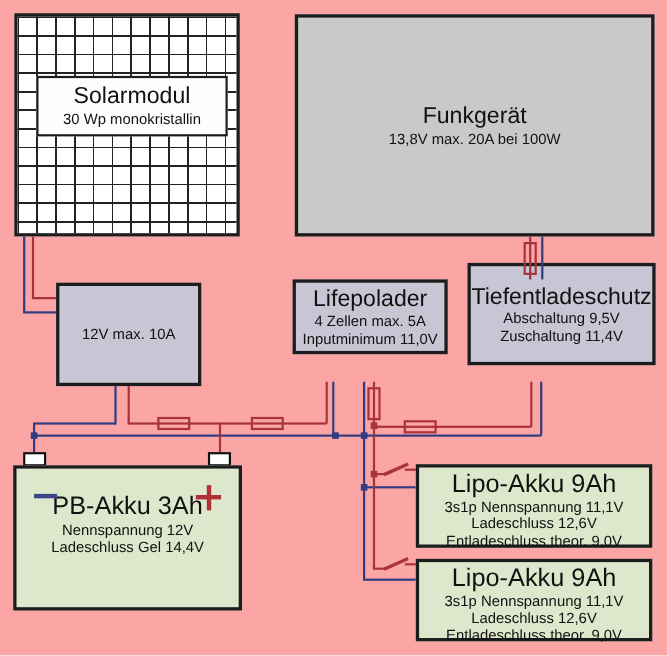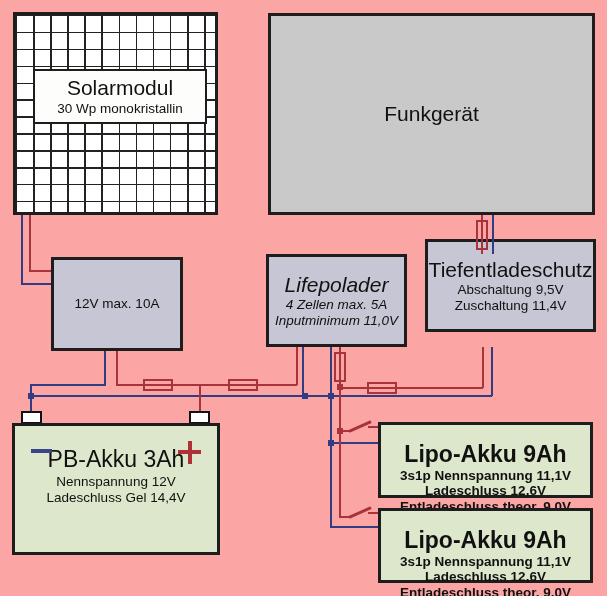--- a/index.html
+++ b/index.html
@@ -26,43 +26,44 @@
   .blue{background:#323c82;}
   .red{background:#a8333a;}
   .fuse{position:absolute;box-sizing:border-box;border:2px solid #a8333a;background:transparent;}
   .dot{position:absolute;width:6px;height:6px;}
   .blade{height:2.5px;background:#a8333a;transform:rotate(-24deg);transform-origin:left center;}
   .terminal{position:absolute;box-sizing:border-box;width:21px;height:13px;background:#fff;border:2.5px solid #111;}
   .minus-bar{position:absolute;width:21px;height:4px;background:#3a4486;}
   .plus-h{position:absolute;width:23px;height:4px;background:#b03038;}
   .plus-v{position:absolute;width:4px;height:23px;background:#b03038;}
   .batt-pad{justify-content:flex-start;padding-top:20px;}
-  .lipo-pad{justify-content:flex-start;padding-top:16px;line-height:1.16;font-weight:bold;}
+  .lipo-pad{justify-content:flex-start;padding-top:1px;line-height:1.16;}
 </style>
 </head>
 <body>
 
 <div class="stage">
 
   <div class="panel" style="left:13px;top:12px;width:205px;height:203px;">
     <div class="panel-label" style="left:17px;top:54px;width:174px;height:55px;">
       <div class="title">Solarmodul</div>
       <div class="sub">30 Wp monokristallin</div>
     </div>
   </div>
 
   <div class="box fill-gray" style="left:268px;top:13px;width:327px;height:202px;">
     <div class="title">Funkgerät</div>
+    <div class="sub">13,8V max. 20A bei 100W</div>
   </div>
 
   <div class="box fill-lav" style="left:51px;top:257px;width:132px;height:94px;">
     <div class="sub">12V max. 10A</div>
   </div>
 
-  <div class="box fill-lav" style="left:266px;top:254px;width:141px;height:93px;font-style:italic;">
+  <div class="box fill-lav" style="left:266px;top:254px;width:141px;height:68px;">
     <div class="title">Lifepolader</div>
     <div class="sub">4 Zellen max. 5A</div>
     <div class="sub">Inputminimum 11,0V</div>
   </div>
 
   <div class="box fill-lav" style="left:425px;top:239px;width:171px;height:93px;">
     <div class="title">Tiefentladeschutz</div>
     <div class="sub">Abschaltung 9,5V</div>
     <div class="sub">Zuschaltung 11,4V</div>
   </div>

